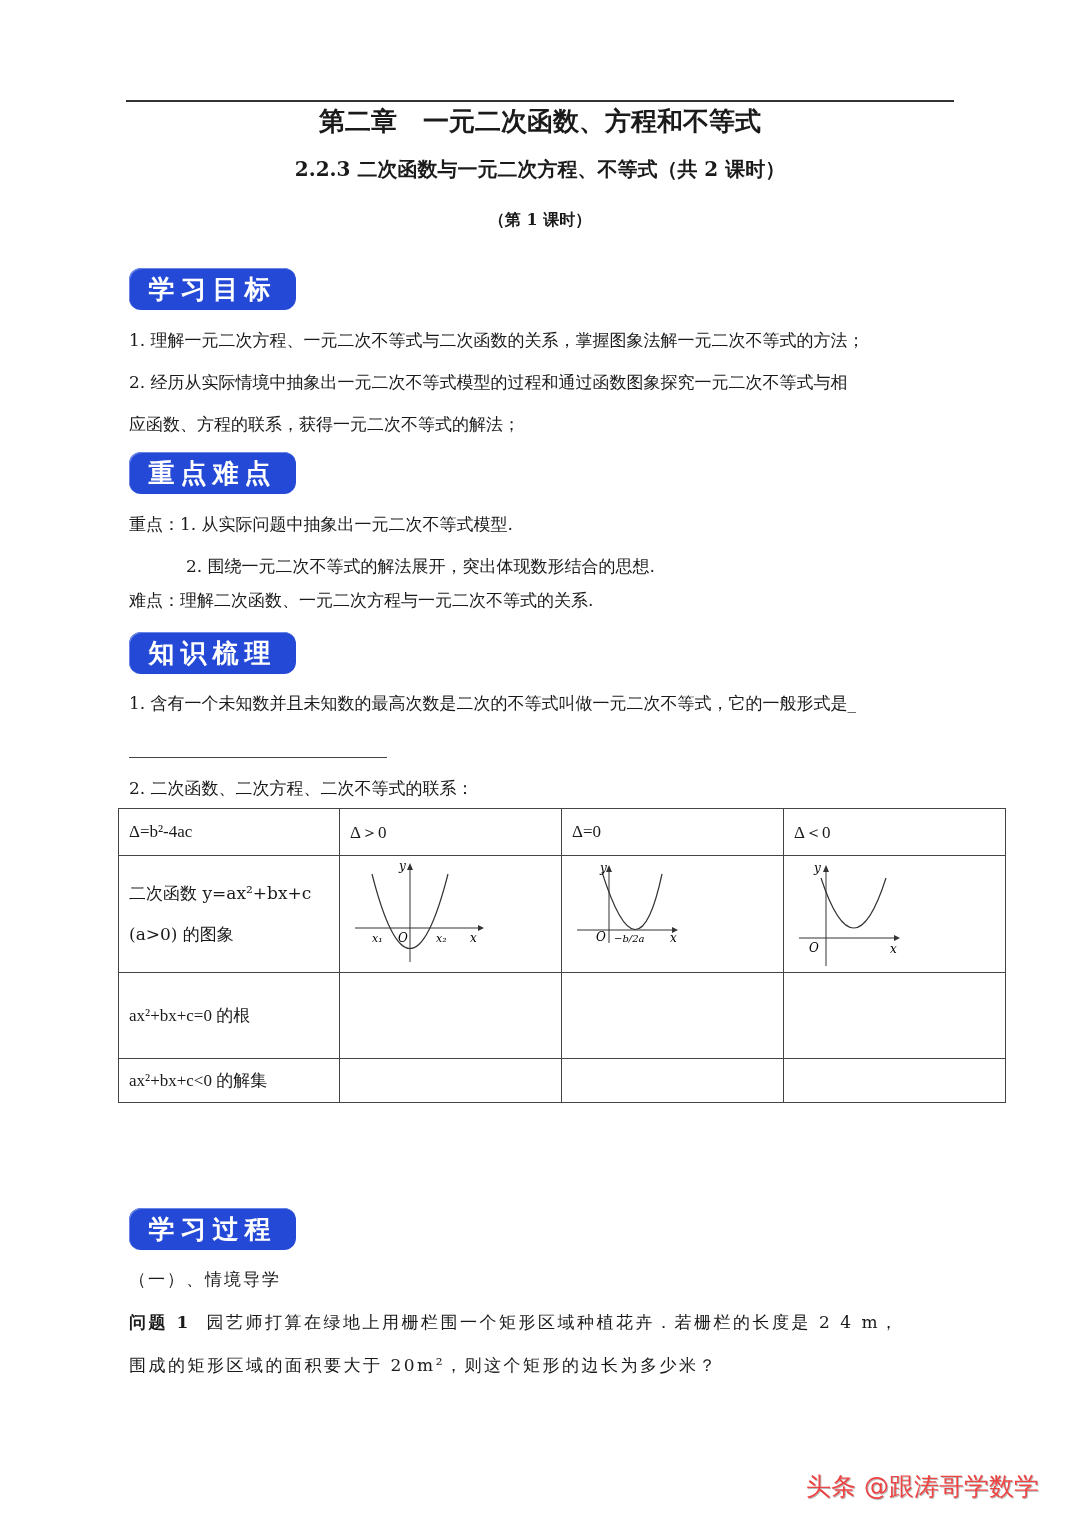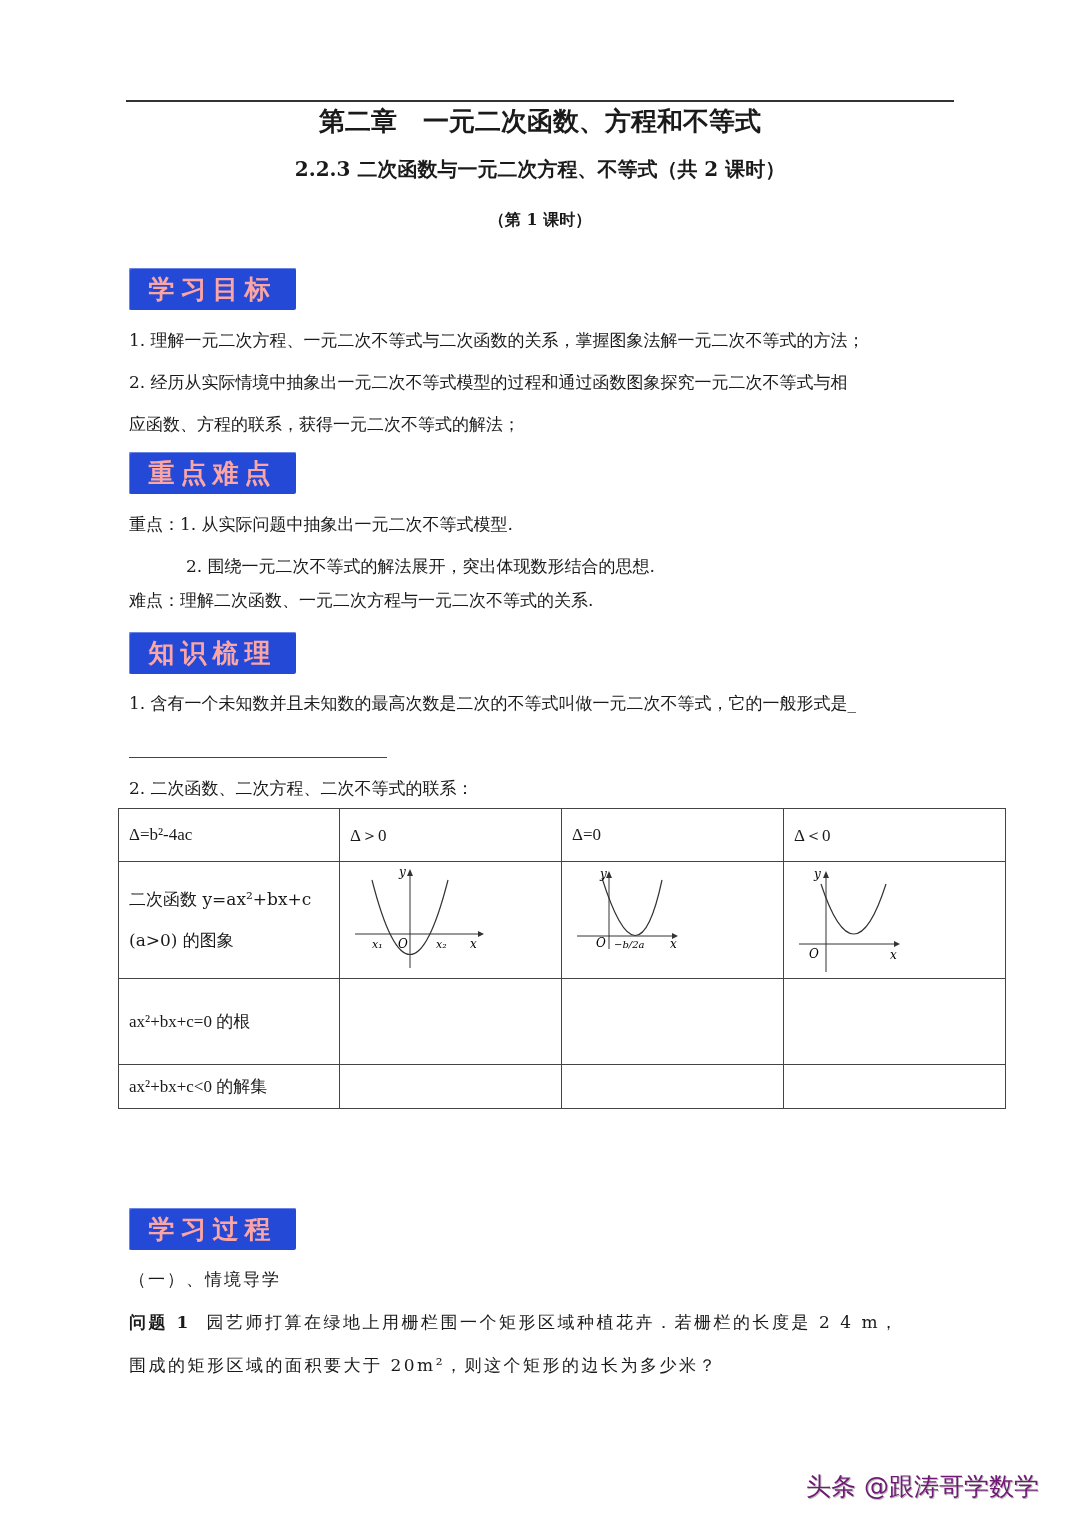--- a/index.html
+++ b/index.html
@@ -4,33 +4,33 @@
 <style>
   html, body { margin: 0; padding: 0; background: #ffffff; }
   body { width: 1080px; height: 1527px; position: relative; overflow: hidden;
          font-family: "DejaVu Serif", "Liberation Serif", serif; color: #1a1a1a; }
   .top-rule { position: absolute; left: 126px; top: 100px; width: 828px; height: 0; border-top: 2px solid #333; }
   .title { position: absolute; left: 0; width: 1080px; text-align: center; font-weight: bold; }
   .t1 { top: 104px; font-size: 26px; }
   .t2 { top: 156px; font-size: 20px; }
   .t3 { top: 210px; font-size: 16px; }
   .badge { position: absolute; left: 129px; height: 42px; width: 167px; background: #2349d6;
-           border-radius: 2px; color: #fca5a5; font-family: "DejaVu Sans", sans-serif; font-weight: bold;
+           border-radius: 12px; color: #ffffff; font-family: "DejaVu Sans", sans-serif; font-weight: bold;
            font-size: 26px; letter-spacing: 6px; display: flex; align-items: center; justify-content: center;
            box-shadow: 1px 1px 0 #6a86e8 inset; }
   .line { position: absolute; left: 129px; font-size: 17px; white-space: nowrap; }
   .indent { left: 186px; }
   .fill-line { position: absolute; left: 129px; top: 757px; width: 258px; border-top: 1.5px solid #444; }
   table.rel { position: absolute; left: 118px; top: 808px; width: 888px; border-collapse: collapse; font-size: 17px; }
   table.rel td { border: 1.5px solid #444; padding: 0 10px; vertical-align: middle; }
   table.rel td.c0 { width: 200px; }
   .math { font-family: "Liberation Serif", serif; }
   .plot svg { display: block; }
   .watermark { position: absolute; left: 806px; top: 1470px; font-family: "DejaVu Sans", sans-serif;
-               font-size: 25px; color: #701a75; text-shadow: 1px 1px 0 #bbb, -1px 0 0 #fff; }
+               font-size: 25px; color: #ef4444; text-shadow: 1px 1px 0 #bbb, -1px 0 0 #fff; }
   .bold { font-weight: bold; margin-top: 16px; }
 </style>
 </head>
 <body>
 
 <div class="top-rule"></div>
 <div class="title t1">第二章　一元二次函数、方程和不等式</div>
 <div class="title t2">2.2.3  二次函数与一元二次方程、不等式（共 2 课时）</div>
 <div class="title t3">（第 1 课时）</div>
 
@@ -48,21 +48,21 @@
   <span>难点：</span><span>理解二次函数、一元二次方程与一元二次不等式的关系.</span>
 </div>
 
 <div class="badge" style="top:632px">知识梳理</div>
 <div class="line" style="top:692px">1.  含有一个未知数并且未知数的最高次数是二次的不等式叫做一元二次不等式，它的一般形式是_</div>
 <div class="fill-line"></div>
 <div class="line" style="top:777px">2. 二次函数、二次方程、二次不等式的联系：</div>
 
 <table class="rel">
   <tbody>
-      <tr style="height:53px">
+      <tr style="height:47px">
     <td class="c0 math">Δ=b²-4ac</td>
     <td class="math">Δ＞0</td>
     <td class="math">Δ=0</td>
     <td class="math">Δ＜0</td>
   </tr>
   <tr style="height:117px">
     <td class="c0">
       <div style="margin-bottom:18px">二次函数 y=ax²+bx+c</div>
       <div>(a&gt;0) 的图象</div>
     </td>

